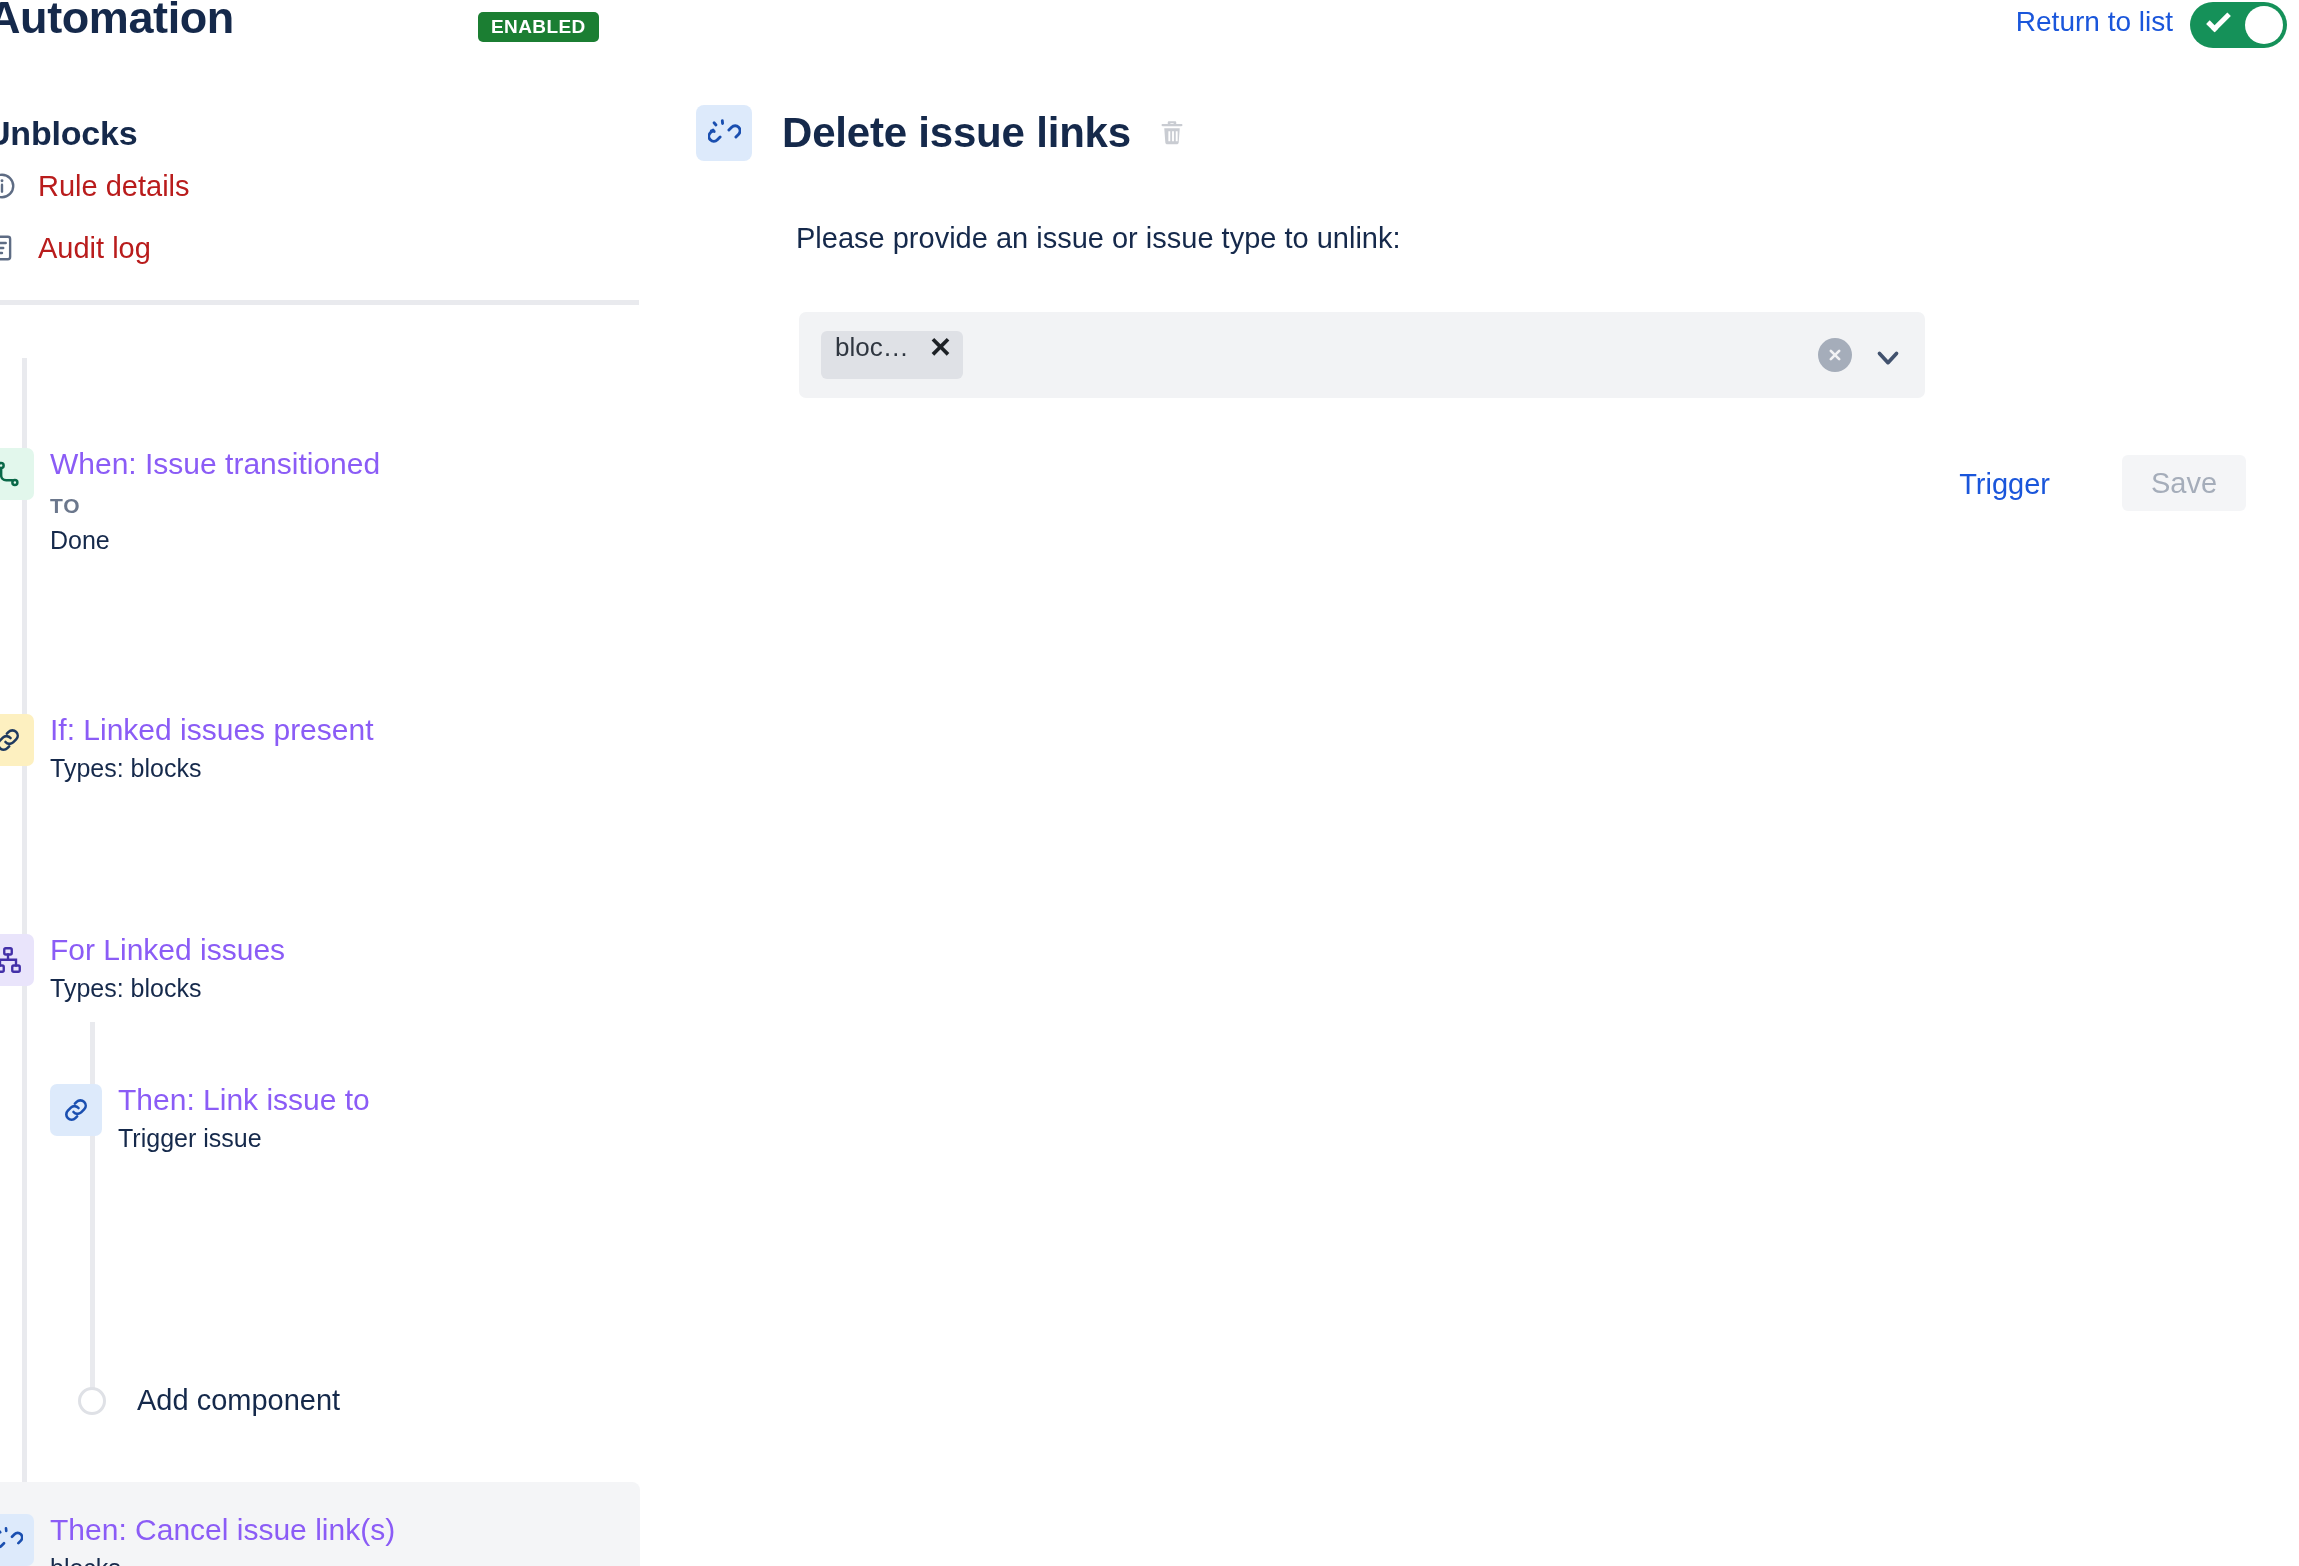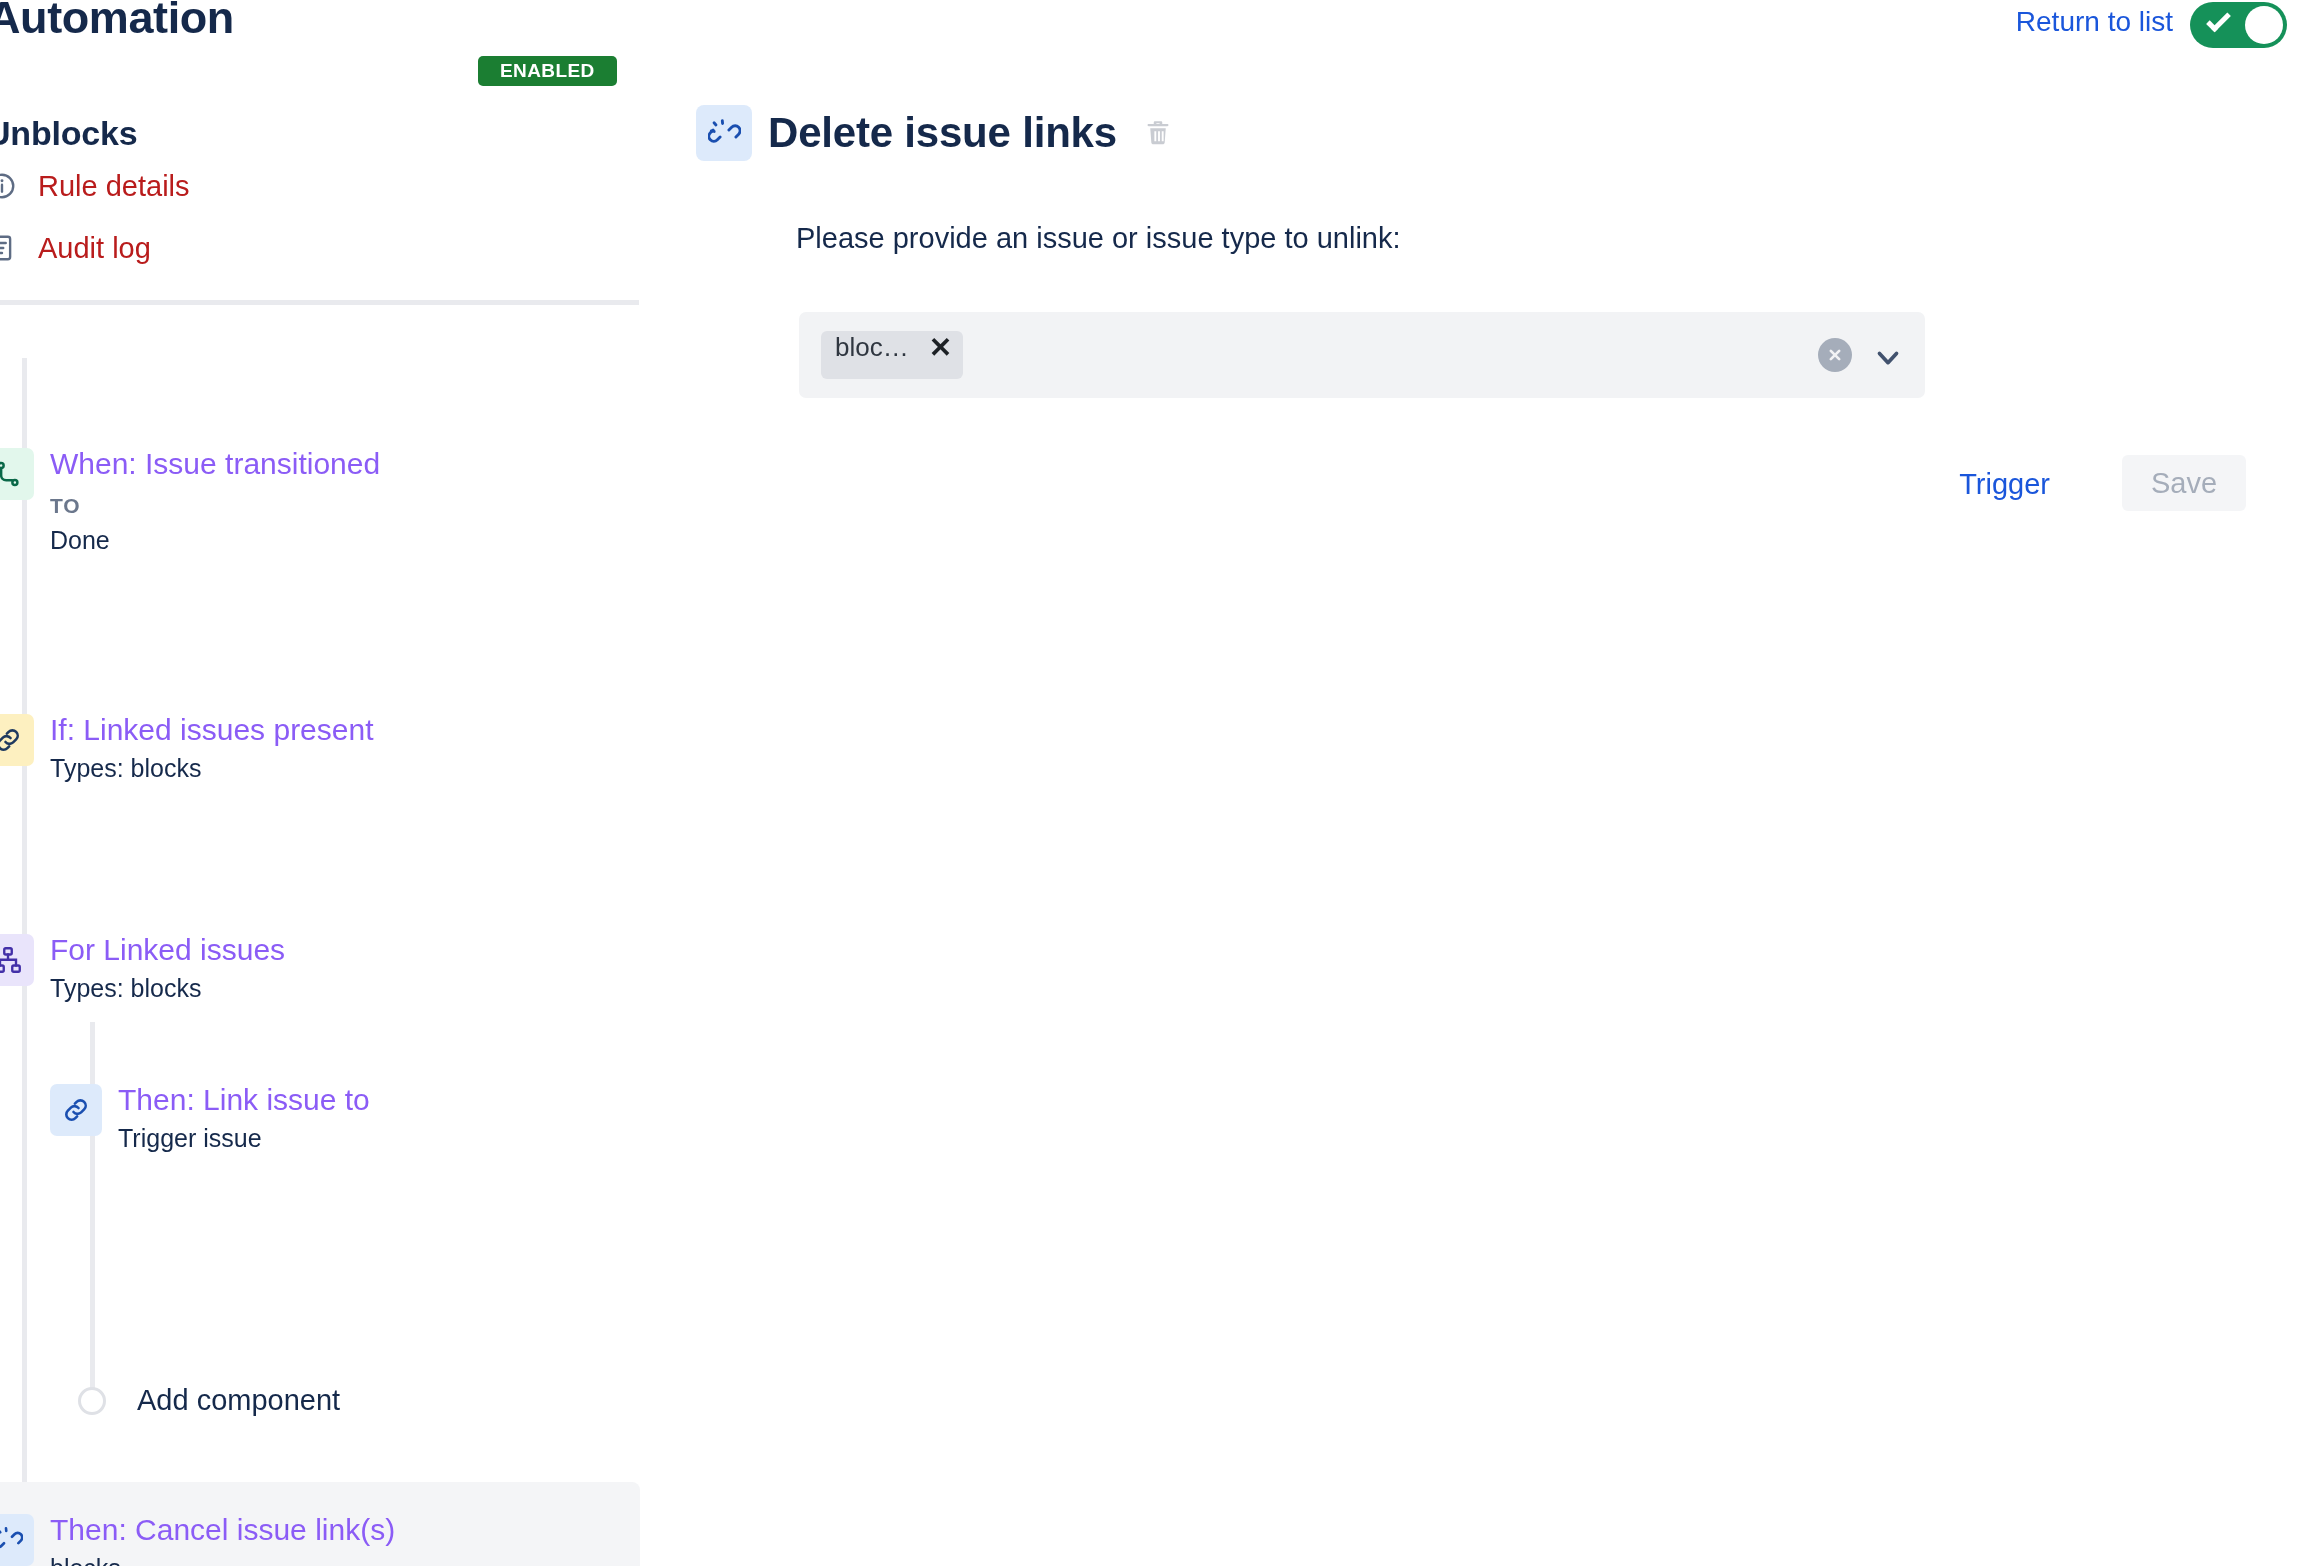--- a/index.html
+++ b/index.html
@@ -25,23 +25,22 @@
   }
   .app-title {
     position: absolute; left: -12px; top: -8px;
     font-size: 45px; font-weight: 700; letter-spacing: -0.4px;
     color: #15294b; white-space: nowrap;
   }
   .enabled-badge {
     position: absolute; left: 478px; top: 12px;
     background: #1b7e32; color: #ffffff;
     font-size: 19px; font-weight: 700; letter-spacing: 0.4px;
-    padding: 5px 22px 6px; border-radius: 5px; line-height: 1;
+    padding: 5px 13px 6px; border-radius: 5px; line-height: 1;
     white-space: nowrap;
-    margin-top: 44px;
   }
   .return-link {
     position: absolute; right: 126px; top: 8px;
     color: #1a56db; font-size: 28px; line-height: 1;
     white-space: nowrap; cursor: pointer;
   }
   .toggle {
     position: absolute; right: 12px; top: 2px;
     width: 97px; height: 46px; border-radius: 23px;
     background: #159159; cursor: pointer;
@@ -153,21 +152,21 @@
 
   
   .detail { position: absolute; left: 640px; top: 62px; width: 1659px; }
 
   .detail-head { position: absolute; left: 56px; top: 43px; display: flex; align-items: center; }
   .detail-head .headico {
     width: 56px; height: 56px; border-radius: 8px; background: #ddeafb;
     display: flex; align-items: center; justify-content: center; flex: none;
   }
   .detail-head .headtitle {
-    margin-left: 16px; font-size: 42px; font-weight: 700;
+    margin-left: 30px; font-size: 42px; font-weight: 700;
     color: #15294b; letter-spacing: -0.2px; white-space: nowrap;
   }
   .detail-head .trash { margin-left: 26px; display: flex; align-items: center; cursor: pointer; }
 
   .field-label {
     position: absolute; left: 156px; top: 160px;
     font-size: 29px; color: #15294b; white-space: nowrap;
   }
 
   .select-field {

